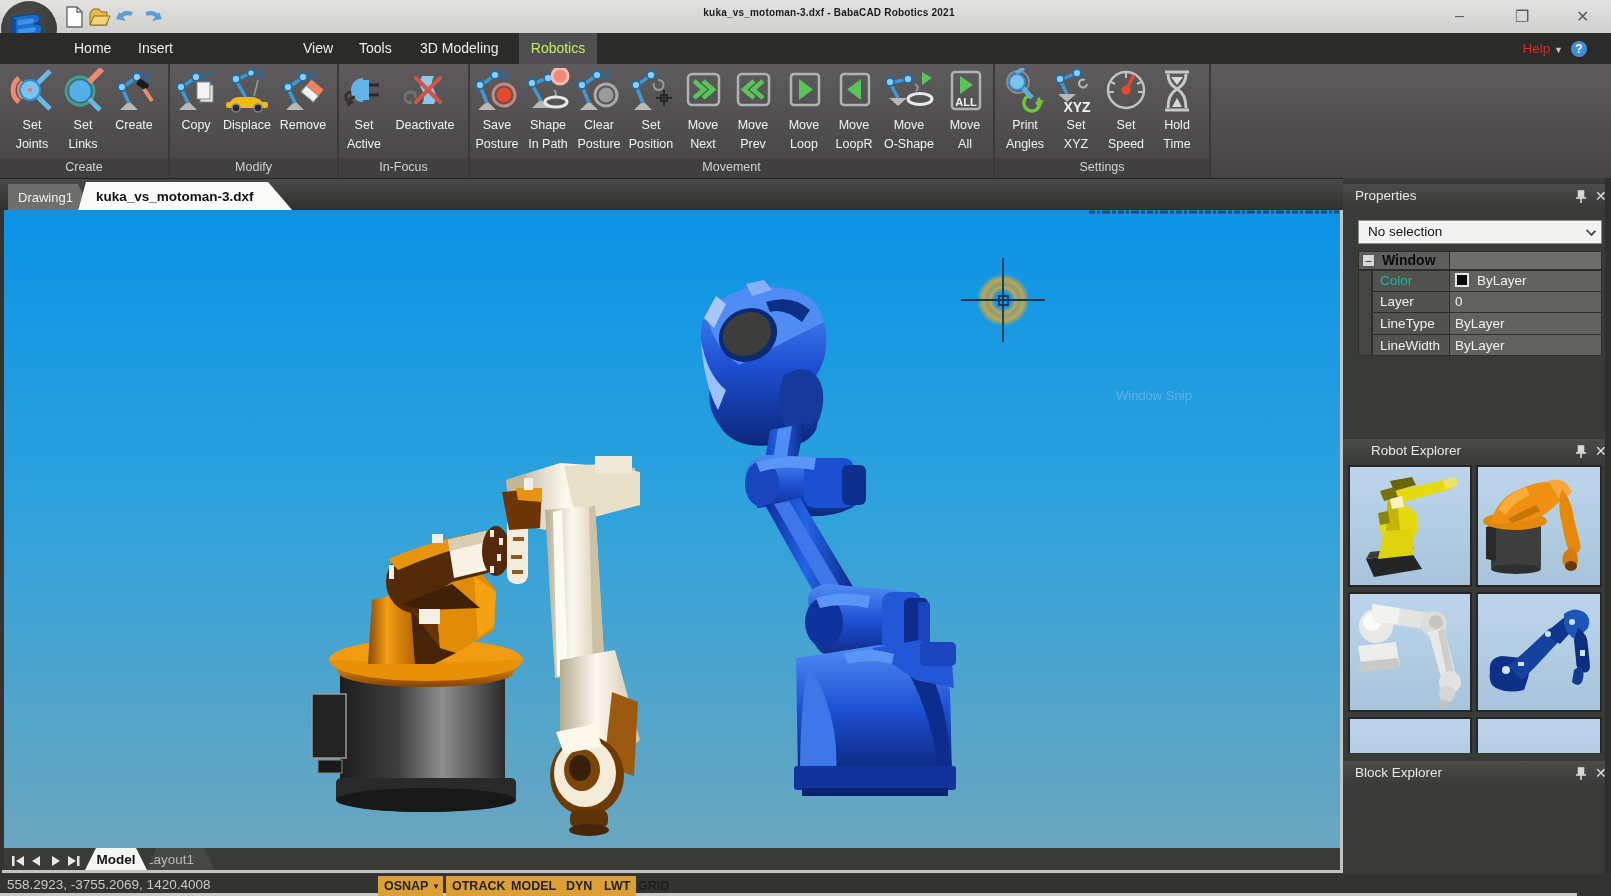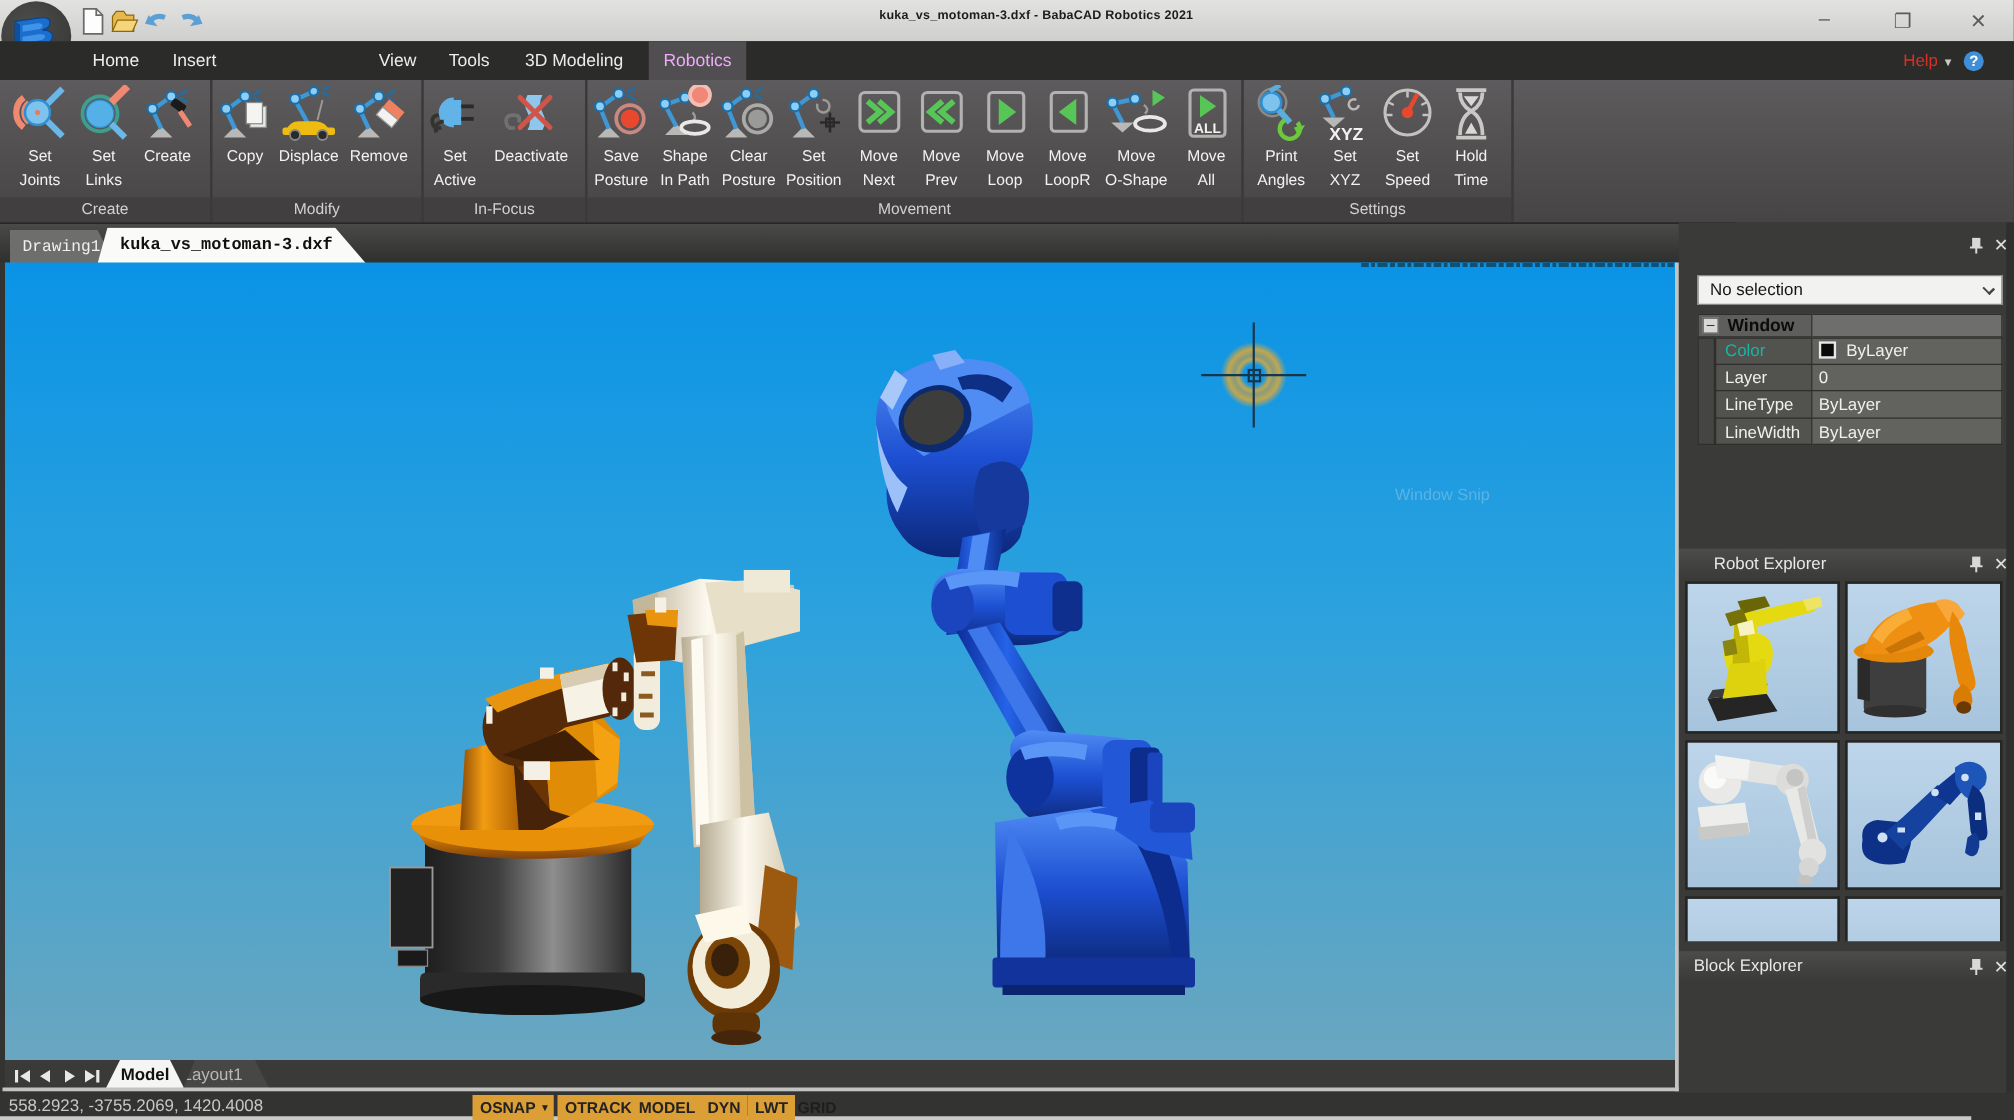--- a/index.html
+++ b/index.html
@@ -9,35 +9,35 @@
   
   #titlebar { position:absolute; left:0; top:0; width:1611px; height:33px;
     background:linear-gradient(#e2e2e0,#cfcfcd); }
   #title { position:absolute; left:47px; right:0; top:7px; text-align:center;
     font-size:10px; font-weight:bold; color:#1c1c1c; letter-spacing:0.2px; }
   .winbtn { position:absolute; top:7px; color:#5c5c5c; font-size:16px; }
   
   #menubar { position:absolute; left:0; top:33px; width:1611px; height:31px; background:#2b2b29; }
   .mtab { position:absolute; top:0; height:31px; line-height:31px; color:#ededeb; font-size:14px; }
   #robotictab { position:absolute; left:519px; top:0; width:78px; height:31px;
-    background:#504e50; color:#f0abfc; text-align:center; line-height:31px; font-size:14px; }
+    background:#504e50; color:#bef264; text-align:center; line-height:31px; font-size:14px; }
   #help { position:absolute; right:48px; top:0; height:31px; line-height:31px;
     color:#d93025; font-size:13.5px; }
   
   #ribbon { position:absolute; left:0; top:64px; width:1611px; height:114px; background:linear-gradient(#5d5b5d 0%, #504e4e 55%, #464444 100%); }
   .rsep { position:absolute; top:0; width:2px; height:114px; background:#3b3939; }
   .glabelbar { position:absolute; top:94px; height:20px; background:#413f3f; }
   .glabel { position:absolute; top:94px; height:20px; line-height:19px; text-align:center;
     color:#d2d2d0; font-size:12.5px; }
   .rbtn { position:absolute; top:4px; text-align:center; color:#f2f2f0; font-size:12.5px;
     line-height:19px; }
   .rbtn .ic { display:block; margin:0 auto 2px; }
   
   #doctabs { position:absolute; left:0; top:178px; width:1389px; height:32px;
-    background:linear-gradient(#4a4a48,#2f2f2d); border-top:1px solid #232321;font-family:Liberation Mono, monospace; }
+    background:linear-gradient(#4a4a48,#2f2f2d); border-top:1px solid #232321; }
   
   #viewport { position:absolute; left:4px; top:210px; width:1338px; height:638px;
     background:linear-gradient(#0a93e6 0%, #2da2dd 45%, #6aa6bf 100%); overflow:hidden; }
   
   #modelbar { position:absolute; left:4px; top:848px; width:1338px; height:26px; background:#3a3a38; }
   
   #statusbar { position:absolute; left:0; top:874px; width:1611px; height:22px; background:#333331;padding-left:40px; }
   
   #rightpanel { position:absolute; left:1343px; top:178px; width:268px; height:696px; background:#3a3a38; }
   .ptitle { position:absolute; left:0; width:262px; height:24px;
@@ -577,20 +577,21 @@
   <div class="abs" style="left:429px;top:2px;height:22px;width:14px;background:#dc9f35;color:#222;font-size:8px;padding-top:6px;text-align:center;">▼</div>
   <div class="abs" style="left:446px;top:2px;height:22px;background:#dc9f35;color:#222;font-size:12.5px;font-weight:bold;padding:3px 6px 0;">OTRACK</div>
   <div class="abs" style="left:505px;top:2px;height:22px;background:#dc9f35;color:#222;font-size:12.5px;font-weight:bold;padding:3px 6px 0;">MODEL</div>
   <div class="abs" style="left:560px;top:2px;height:22px;background:#dc9f35;color:#222;font-size:12.5px;font-weight:bold;padding:3px 6px 0;">DYN</div>
   <div class="abs" style="left:598px;top:2px;height:22px;background:#dc9f35;color:#222;font-size:12.5px;font-weight:bold;padding:3px 6px 0;">LWT</div>
   <div class="abs" style="left:638px;top:5px;color:#1e1e1c;font-size:12.5px;font-weight:bold;">GRID</div>
 </div>
 <div id="rightpanel">
   <div class="abs" style="left:262px;top:0;width:6px;height:696px;background:#2f2f2d;"></div>
 
+  <div class="ptitle" style="top:6px;">Properties</div>
   <svg class="abs" style="left:232px;top:12px;" width="12" height="13" viewBox="0 0 12 13">
       <g stroke="#d8d8d6" stroke-width="1.6" fill="none">
         <rect x="3.5" y="1" width="5" height="6" fill="#d8d8d6"></rect>
         <line x1="1" y1="8" x2="11" y2="8"></line>
         <line x1="6" y1="8" x2="6" y2="13"></line>
       </g>
     </svg>
   <div class="pin" style="left:252px;top:6px;line-height:24px;font-size:14px;">✕</div>
   <div class="abs" style="left:15px;top:42px;width:244px;height:24px;background:#f2f2f0;
     border:1px solid #8a8a88;color:#141414;font-size:13.5px;line-height:22px;padding-left:9px;">No selection

